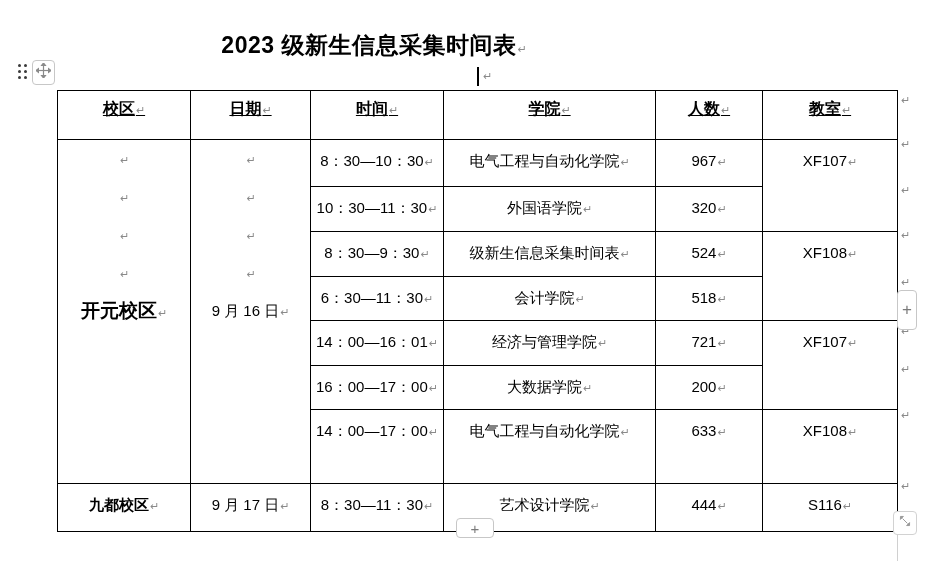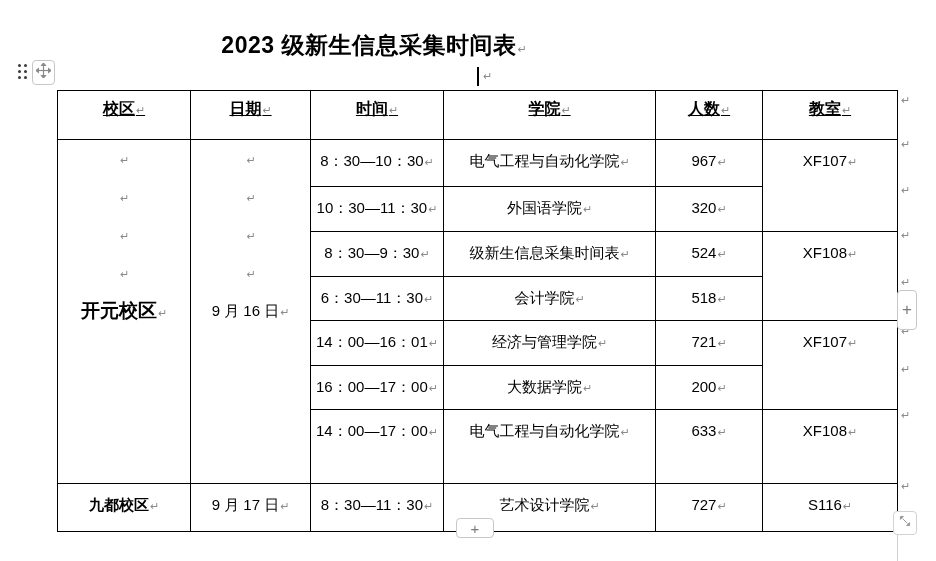--- a/index.html
+++ b/index.html
@@ -155,21 +155,21 @@
       <td class="time-cell"><span>14：00—17：00</span><span class="mark">↵</span></td>
       <td><span>电气工程与自动化学院</span><span class="mark">↵</span></td>
       <td><span>633</span><span class="mark">↵</span></td>
       <td><span>XF108</span><span class="mark">↵</span></td>
     </tr>
     <tr class="r8">
       <td class="campus-single"><span>九都校区</span><span class="mark">↵</span></td>
       <td><span>9 月 17 日</span><span class="mark">↵</span></td>
       <td class="time-cell"><span>8：30—11：30</span><span class="mark">↵</span></td>
       <td><span>艺术设计学院</span><span class="mark">↵</span></td>
-      <td><span>727</span><span class="mark">↵</span></td>
+      <td><span>444</span><span class="mark">↵</span></td>
       <td><span>S116</span><span class="mark">↵</span></td>
     </tr>
   </tbody>
     </table>
 
   <span class="mark row-end-mark" style="top:94px">↵</span>
   <span class="mark row-end-mark" style="top:138px">↵</span>
   <span class="mark row-end-mark" style="top:184px">↵</span>
   <span class="mark row-end-mark" style="top:229px">↵</span>
   <span class="mark row-end-mark" style="top:276px">↵</span>

